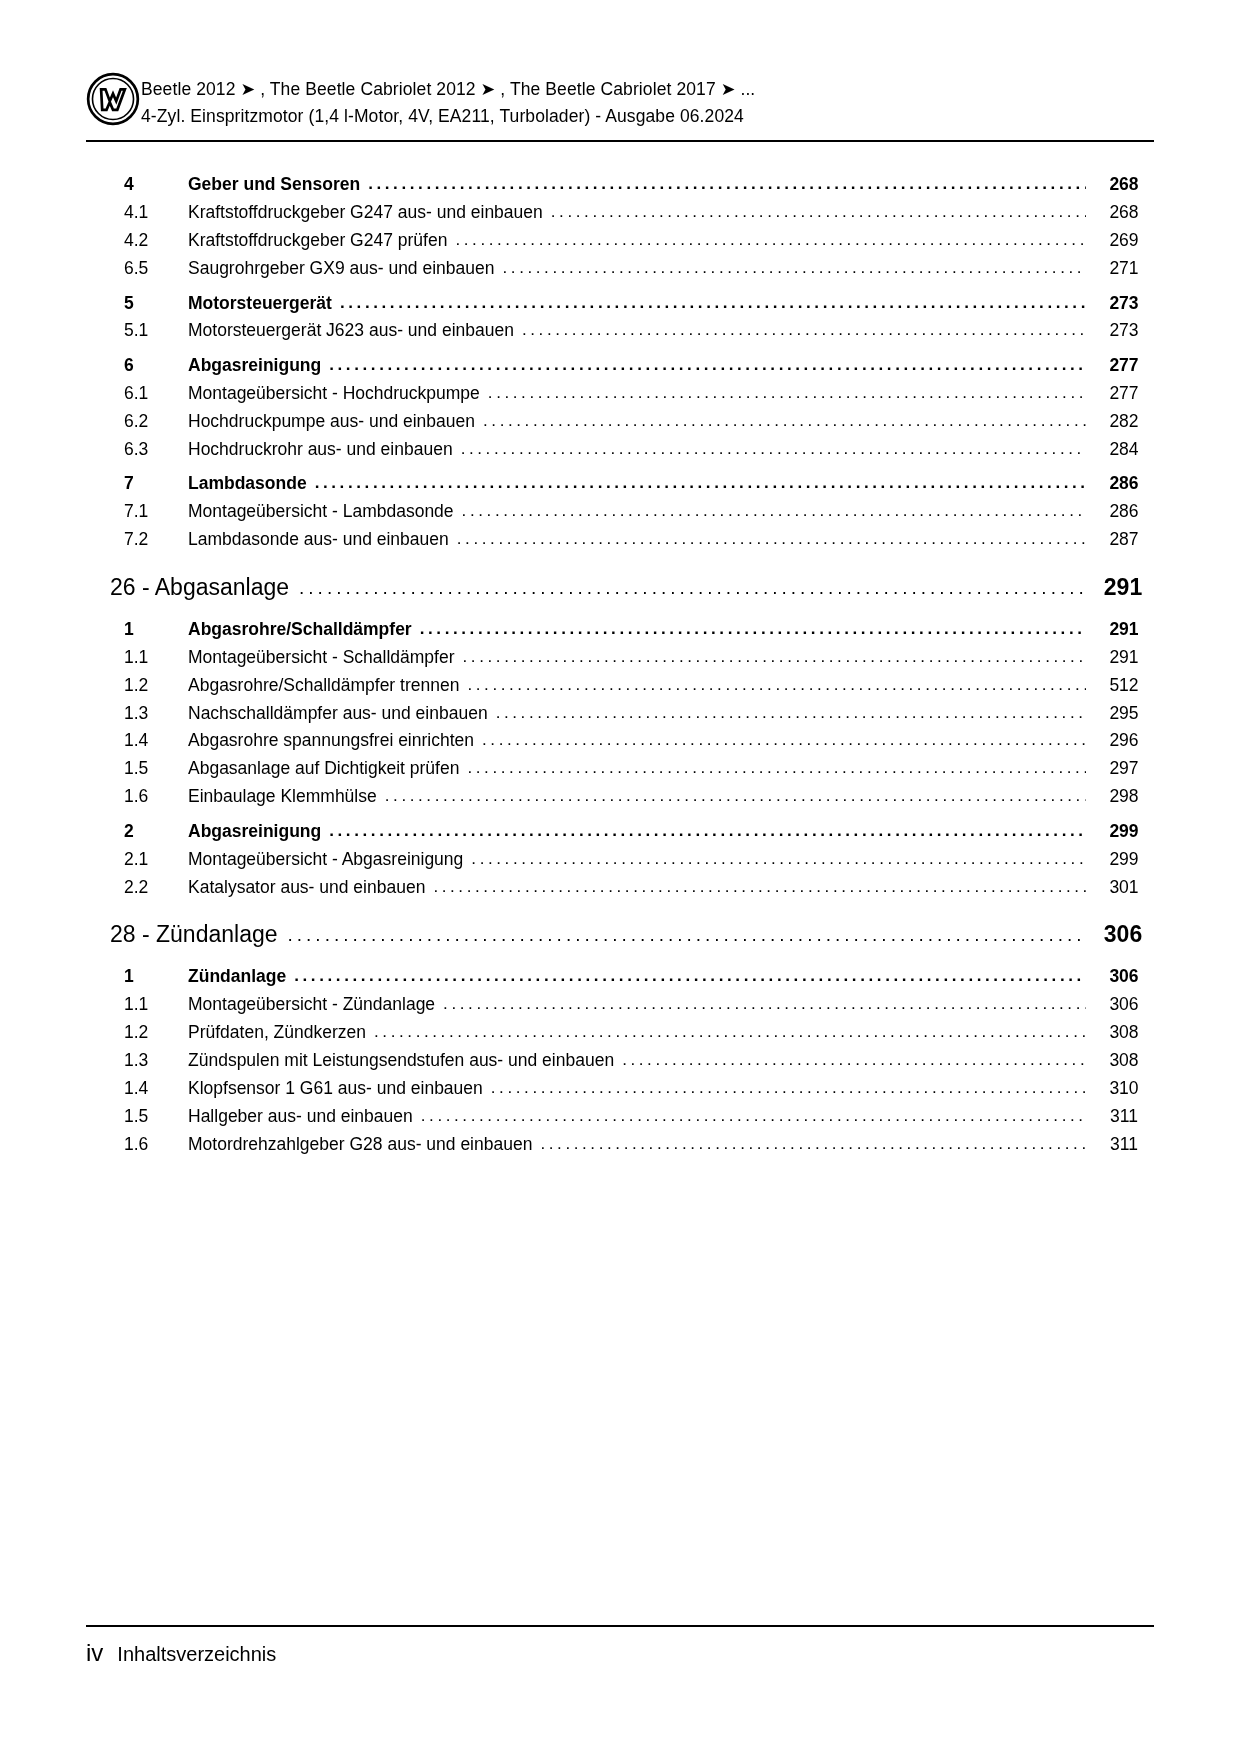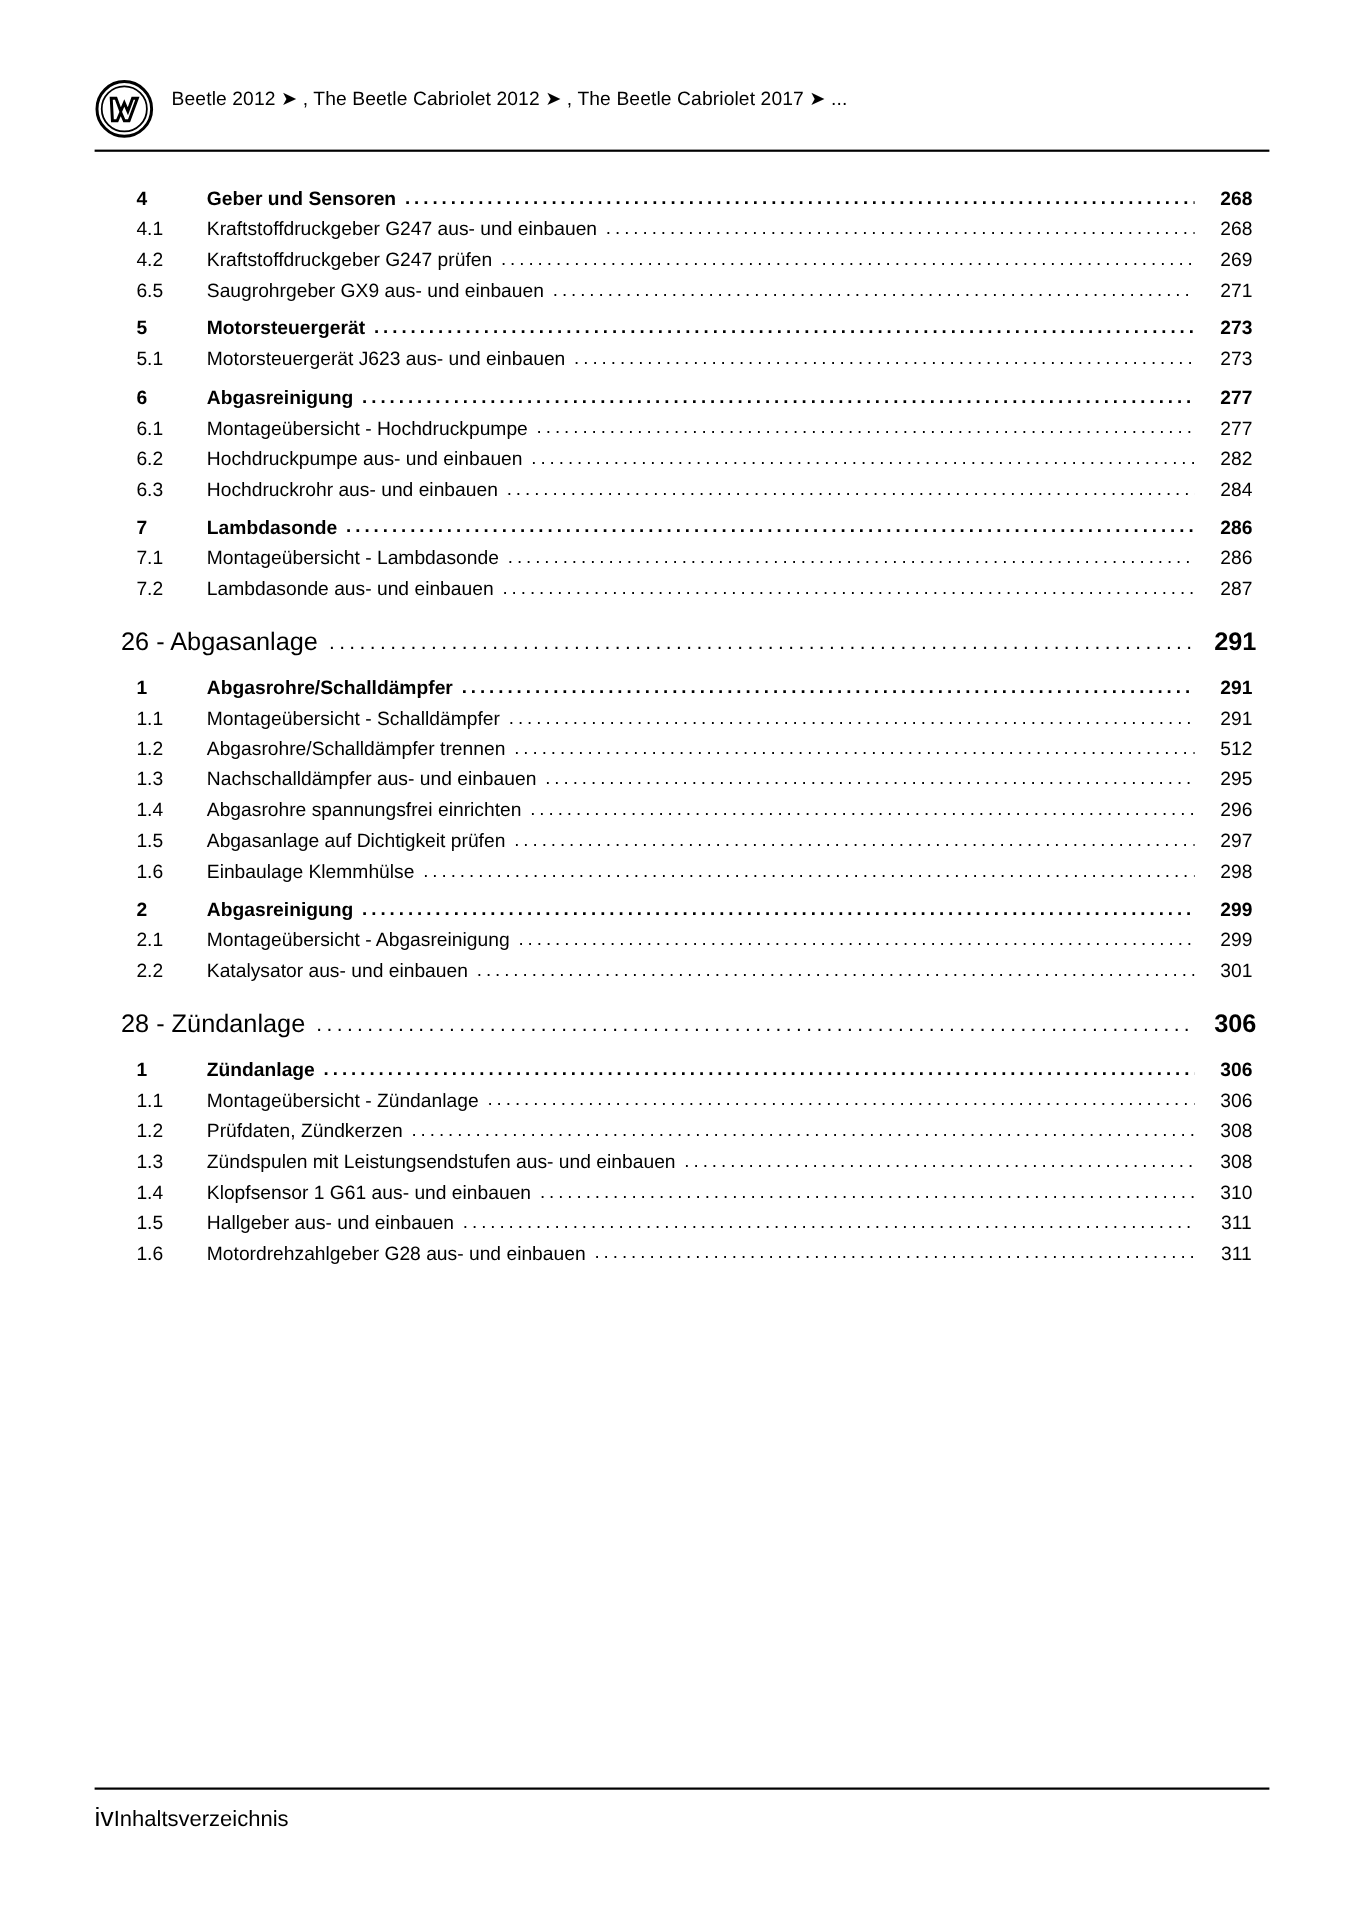--- a/index.html
+++ b/index.html
@@ -21,21 +21,21 @@
     width: 1240px;
     height: 1753px;
     box-sizing: border-box;
     padding: 70px 86px 0 86px;
   }
 
   
   .header {
     display: flex;
     align-items: flex-start;
-    gap: 16px;
+    gap: 1px;
     padding-bottom: 10px;
     border-bottom: 2px solid #000;
   }
   .vw-logo {
     width: 54px;
     height: 54px;
     flex: 0 0 54px;
     margin-top: 2px;
   }
   .header-text {
@@ -118,20 +118,21 @@
   
   .footer {
     position: absolute;
     left: 86px;
     right: 86px;
     bottom: 86px;
     border-top: 2px solid #000;
     padding-top: 12px;
     display: flex;
     align-items: baseline;
+    gap: 14px;
   }
   .footer-page {
     font-size: 24px;
   }
   .footer-label {
     font-size: 20px;
   }
 </style>
 </head>
 <body>
@@ -141,20 +142,21 @@
   <div class="header">
     <div class="vw-logo">
       <svg viewBox="0 0 100 100" width="54" height="54" aria-hidden="true">
         <circle cx="50" cy="50" r="46" fill="none" stroke="#000" stroke-width="5"></circle>
         <circle cx="50" cy="50" r="38" fill="none" stroke="#000" stroke-width="3"></circle>
         <path d="M28 32 L36 32 L44 54 L50 40 L56 54 L64 32 L72 32 L58 70 L50 70 L50 70 L44 56 L38 70 L30 70 Z" fill="none" stroke="#000" stroke-width="5" stroke-linejoin="miter"></path>
       </svg>
     </div>
     <div class="header-text">
       <div class="header-line1">Beetle 2012 ➤ , The Beetle Cabriolet 2012 ➤ , The Beetle Cabriolet 2017 ➤ ...</div>
+      <div class="header-line2">4-Zyl. Einspritzmotor (1,4 l-Motor, 4V, EA211, Turbolader) - Ausgabe 06.2024</div>
     </div>
   </div>
 
   <div class="toc" id="toc">
       <div class="row lvl1">
         <span class="num">4</span>
         <span class="title">Geber und Sensoren</span>
         <span class="dots">........................................................................................................................................................................................................</span>
         <span class="pg">268</span>
       </div>

